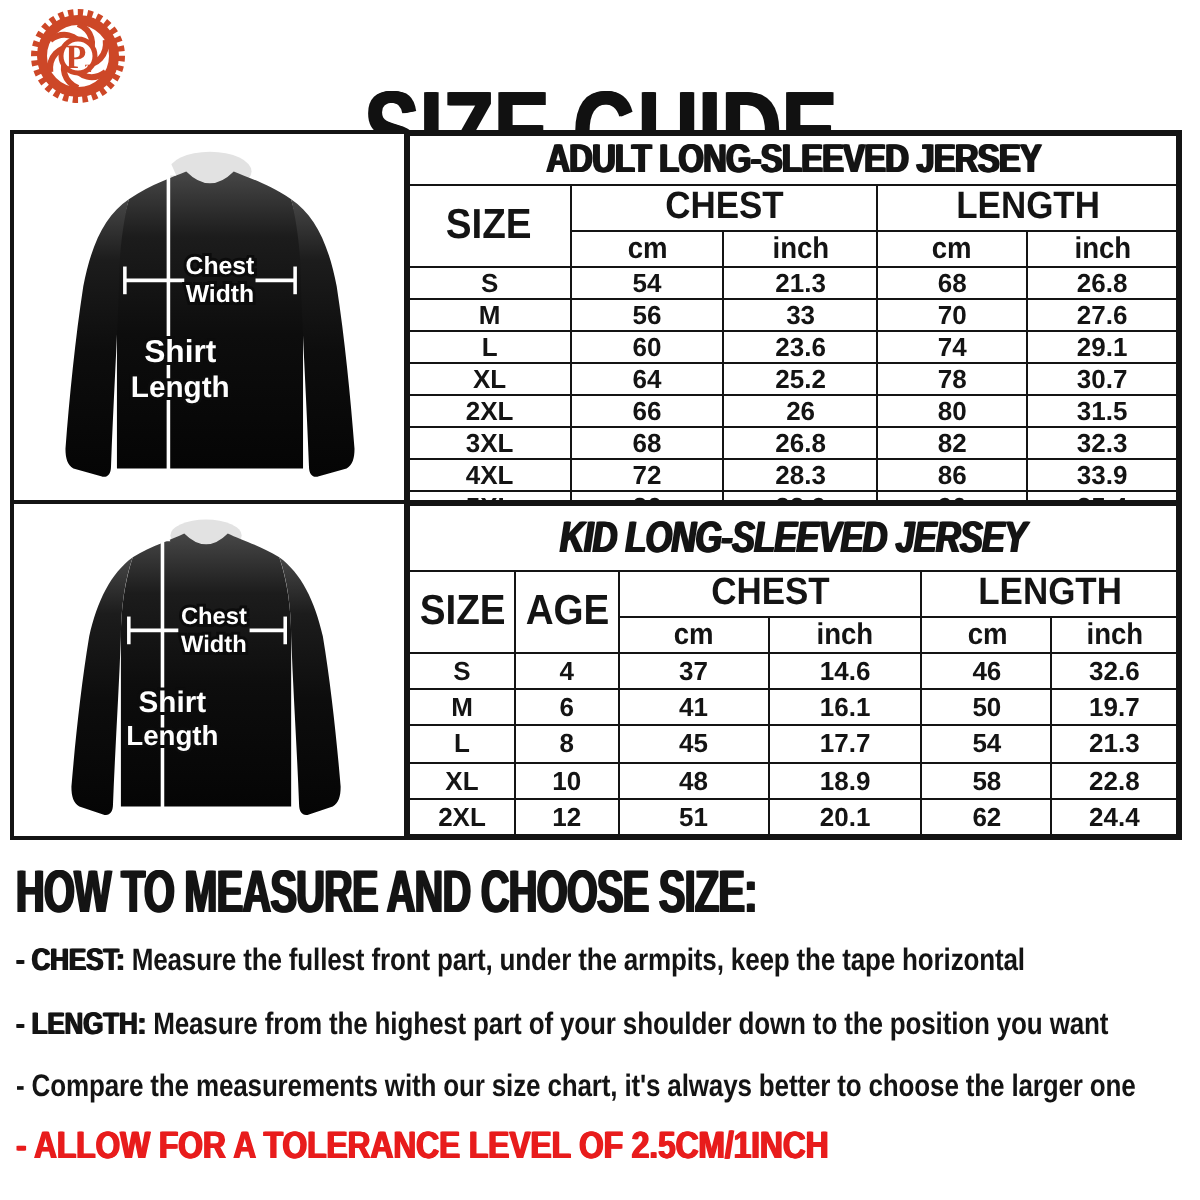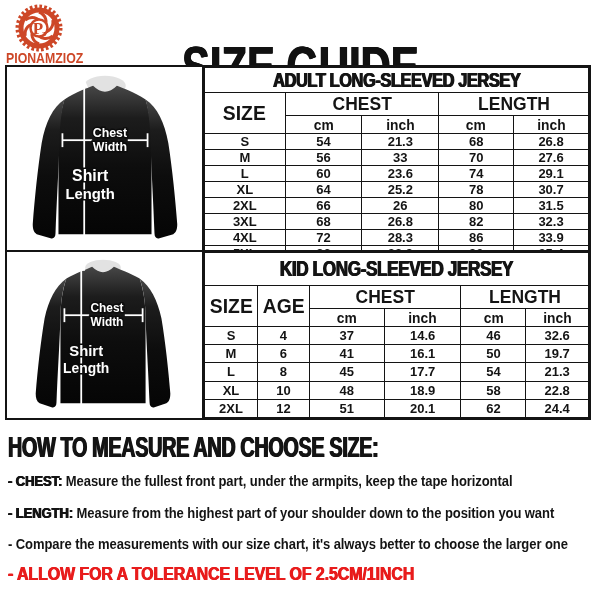--- a/index.html
+++ b/index.html
@@ -37,21 +37,21 @@
   .tbl-title-kid { font-size:22px; }
   .tbl-title-kid .sx { display:inline-block; transform:scaleX(.78); transform-origin:center;
                    letter-spacing:-.5px; text-shadow:.7px 0 currentColor, -.7px 0 currentColor; }
   th.h-size { font-size:21px; }
   th.h-size .sx, th.h-grp .sx, th.h-unit .sx { display:inline-block; transform:scaleX(.92); transform-origin:center; }
   th.h-grp { font-size:19px; }
   th.h-unit { font-size:15px; }
   tr.r-title { height:25px; }
   tr.r-h1 { height:18px; }
   tr.r-h2 { height:16px; }
-  tr.r-title-k { height:33px; }
+  tr.r-title-k { height:33px;font-style:italic; }
   tr.r-h1k { height:18px; }
   tr.r-h2k { height:17px; }
 
   
   .howto-heading { position:absolute; left:8px; top:430px; font-size:30px; font-weight:bold; white-space:nowrap; }
   .howto-heading .sx { display:inline-block; transform:scaleX(.66); transform-origin:left center;
                        letter-spacing:-.5px; text-shadow:.9px 0 currentColor, -.9px 0 currentColor; }
   .howto-line { position:absolute; left:8px; font-size:15.5px; font-weight:bold; white-space:nowrap;
                 transform:scaleX(.84); transform-origin:left center; letter-spacing:-.1px; }
   .howto-line .lbl { text-shadow:.5px 0 currentColor, -.5px 0 currentColor; }
@@ -80,23 +80,20 @@
           <path d="M26,9 C33,12 35,19 31,25" transform="rotate(120 26 25)"></path>
           <path d="M26,9 C33,12 35,19 31,25" transform="rotate(180 26 25)"></path>
           <path d="M26,9 C33,12 35,19 31,25" transform="rotate(240 26 25)"></path>
           <path d="M26,9 C33,12 35,19 31,25" transform="rotate(300 26 25)"></path>
         </g>
         <circle cx="26" cy="25" r="8.5" fill="#ffffff" stroke-width="2.5"></circle>
       </g>
       <text x="25" y="31" font-size="17" font-weight="bold" fill="#cd4727" text-anchor="middle" font-family="Liberation Serif, serif">P</text>
       <text x="31" y="33" font-size="8" font-weight="bold" fill="#cd4727" text-anchor="middle" font-family="Liberation Serif, serif">z</text>
     </svg>
-  </div>
-  <div class="brand-name" style="color: rgb(205, 71, 39);">
-    <span class="sx">PIONAMZIOZ</span>
   </div>
   <div class="page-title">
     <span class="sx">SIZE GUIDE</span>
   </div>
 
   <div class="main-box">
 
     <div class="cell cell-img row-top">
       <svg class="jersey" viewBox="0 0 197 183" preserveAspectRatio="xMidYMid meet">
         <defs>

